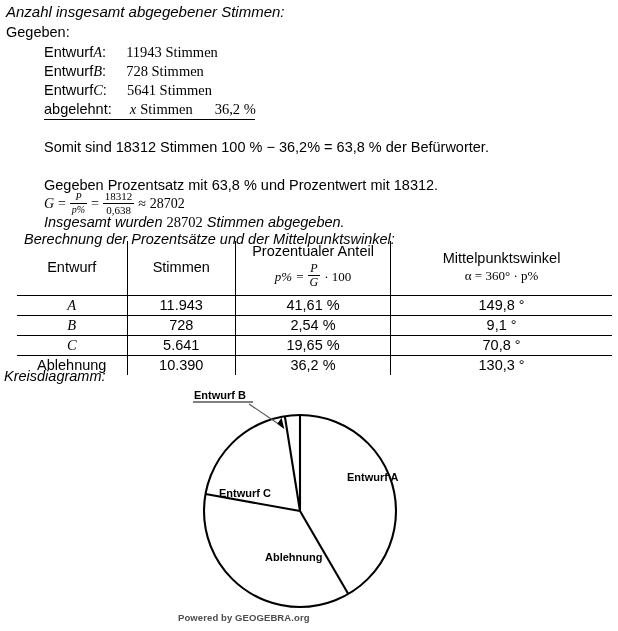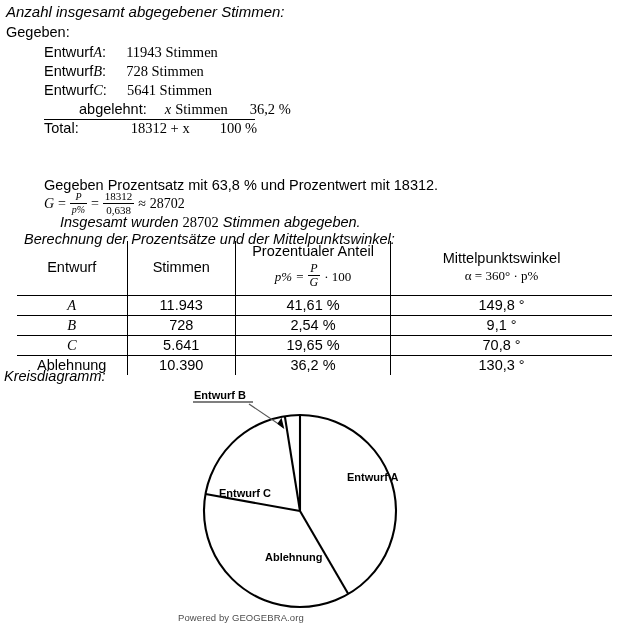--- a/index.html
+++ b/index.html
@@ -111,21 +111,21 @@
     font-weight: bold;
     font-family: "Liberation Sans", sans-serif;
     white-space: nowrap;
     color: #000;
   }
   .footer {
     position: absolute;
     left: 178px;
     top: 612px;
     font-size: 9.5px;
-    font-weight: normal;
+    font-weight: bold;
     color: #4d4d4d;
     letter-spacing: 0.1px;
   }
 </style>
 </head>
 <body>
 
 <div class="page">
 
   <div class="ln it" style="left:6px; top:4px; font-size:15px;">Anzahl insgesamt abgegebener Stimmen:</div>
@@ -143,57 +143,51 @@
     <span style="display:inline-block; width:12px;"></span>
     <span class="mathnum">728 Stimmen</span>
   </div>
 
   <div class="ln" style="left:44px; top:83px;">
     <span>Entwurf</span><span class="mathvar">C</span><span>:</span>
     <span style="display:inline-block; width:12px;"></span>
     <span class="mathnum">5641 Stimmen</span>
   </div>
 
-  <div class="ln" style="left:44px; top:102px;margin-left:35px;">
+  <div class="ln" style="left:44px; top:102px;">
     <span>abgelehnt:</span>
     <span style="display:inline-block; width:10px;"></span>
     <span class="mathvar">x</span>
     <span class="mathnum">Stimmen</span>
     <span style="display:inline-block; width:14px;"></span>
     <span class="mathnum">36,2 %</span>
   </div>
   <div class="ul-line" style="left:44px; top:119px; width:211px;"></div>
 
-  <div class="ln" style="left:44px; top:121px;">
-    <span>Total:</span>
-    <span style="display:inline-block; width:44px;"></span>
-    <span class="mathnum">18312 + x</span>
-    <span style="display:inline-block; width:22px;"></span>
-    <span class="mathnum">100 %</span>
-  </div>
-
+
+  <div class="ln" style="left:44px; top:140px;">Somit sind 18312 Stimmen 100 % − 36,2% = 63,8 % der Befürworter.</div>
   <div class="ln" style="left:44px; top:178px;">Gegeben Prozentsatz mit 63,8 % und Prozentwert mit 18312.</div>
 
   <div class="ln" style="left:44px; top:192px; font-size:14px;">
     <span class="mathvar">G</span>
     <span class="mathnum">=</span>
     <span class="frac">
       <span class="num mathvar">P</span>
       <span class="den mathvar">p%</span>
     </span>
     <span class="mathnum">=</span>
     <span class="frac big">
       <span class="num">18312</span>
       <span class="den">0,638</span>
     </span>
     <span class="mathnum">≈</span>
     <span class="mathnum">28702</span>
   </div>
 
-  <div class="ln it" style="left:44px; top:215px;margin-left:16px;">
+  <div class="ln it" style="left:44px; top:215px;">
     <span>Insgesamt wurden</span>
     <span class="mathnum">28702</span>
     <span>Stimmen abgegeben.</span>
   </div>
 
   <div class="ln it" style="left:4px; top:232px; font-size:14.5px;margin-left:20px;">Berechnung der Prozentsätze und der Mittelpunktswinkel:</div>
 
   <table class="tbl">
     <thead>
       <tr>

